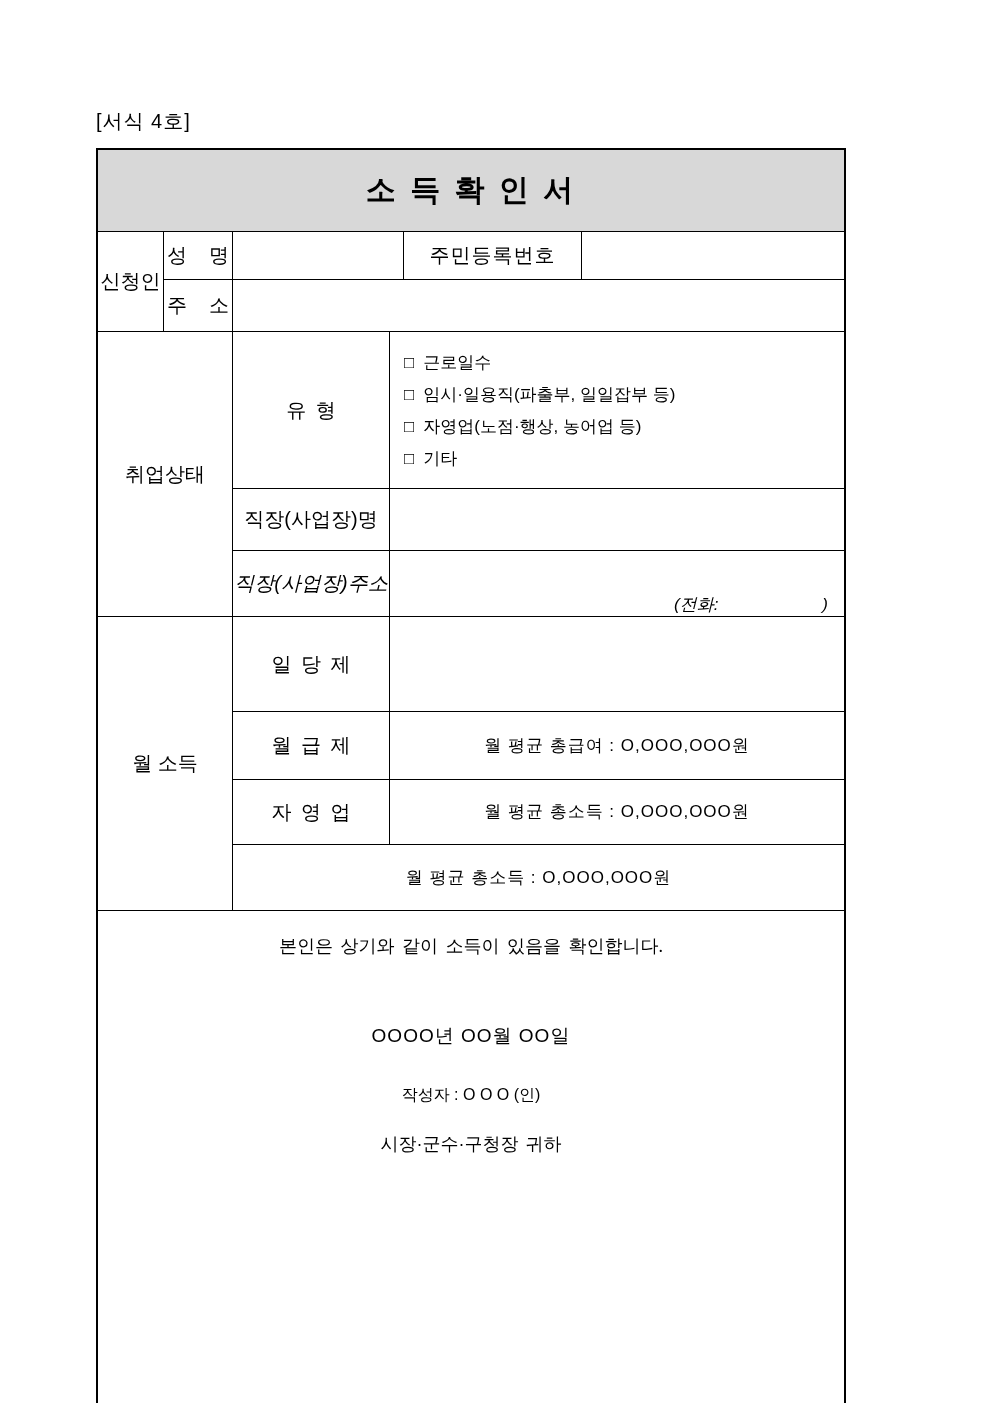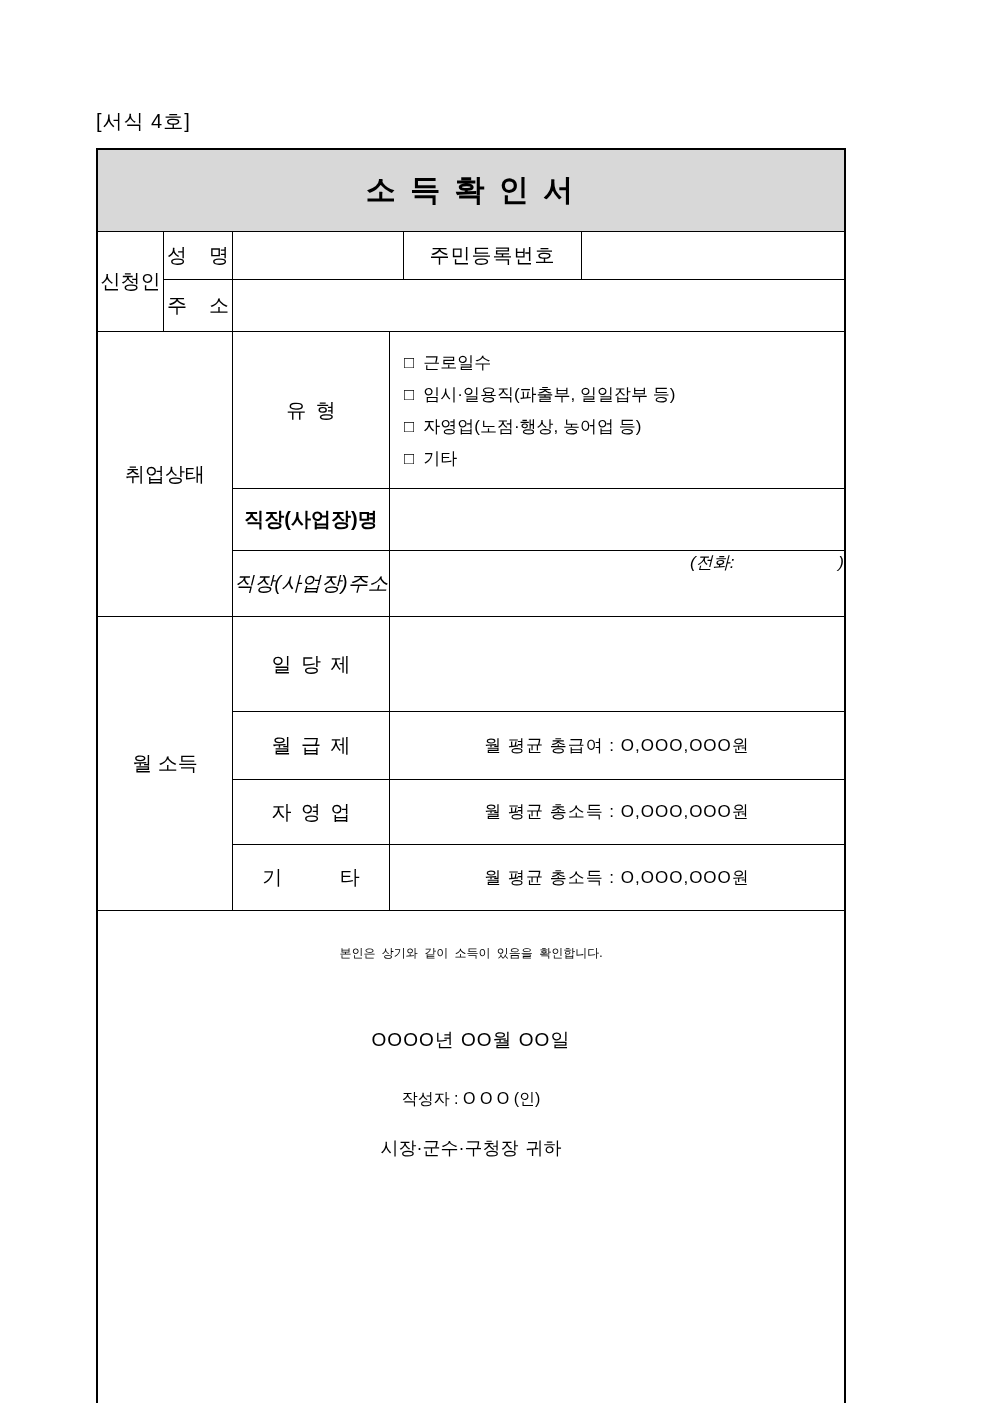--- a/index.html
+++ b/index.html
@@ -56,51 +56,51 @@
   
   .row-name { flex: 0 0 48px; }
   .row-addr { flex: 1 1 auto; }
   .w-label-s { width: 69px; }
   .w-name-value { width: 171px; }
   .w-rrn-label { width: 178px; letter-spacing: 1px; }
   .flex1 { flex: 1 1 auto; }
 
   
   .row-type   { flex: 0 0 157px; }
-  .row-wname  { flex: 0 0 62px; font-weight: bold; }
+  .row-wname  { flex: 0 0 62px; }
   .row-waddr  { flex: 1 1 auto; font-style: italic; }
   .w-sublabel { width: 157px; word-spacing: 4px; }
 
   .checkbox-cell {
     flex: 1 1 auto;
     display: flex; flex-direction: column; justify-content: center;
     padding-left: 14px;
   }
   .cb-line { display: flex; align-items: center; height: 32px; font-size: 17px; }
   .cb-box { margin-right: 9px; font-size: 17px; line-height: 17px; }
 
   .phone-cell {
     flex: 1 1 auto;
-    display: flex; align-items: flex-start; justify-content: flex-end;
-    font-size: 17px; white-space: pre;
+    display: flex; align-items: flex-end; justify-content: flex-end;
+    padding-right: 16px; font-size: 17px; white-space: pre;
   }
 
   
   .row-daily   { flex: 0 0 95px; }
   .row-monthly { flex: 0 0 68px; justify-content: flex-end; }
   .row-self    { flex: 0 0 65px; }
   .row-other   { flex: 1 1 auto; }
   .income-value {
     flex: 1 1 auto;
     display: flex; flex-direction: column; align-items: center; justify-content: center;
     font-size: 17px; letter-spacing: 1px; line-height: 24px; white-space: pre;
   }
 
   
-  .confirm-line  { margin-top: 34px; font-size: 12px; word-spacing: 3px; }
+  .confirm-line  { margin-top: 23px; font-size: 18px; word-spacing: 3px; font-family: Liberation Serif, serif; }
   .date-line     { margin-top: 65px; font-size: 19px; letter-spacing: 1px; }
   .signer-line   { margin-top: 36px; font-size: 16px; }
   .recipient-line{ margin-top: 26px; font-size: 18px; word-spacing: 2px; }
 </style>
 </head>
 <body>
 
 <div class="page">
 
   <div class="form-no">[서식 4호]</div>
@@ -174,21 +174,20 @@
             <span>월 평균 총급여 : O,OOO,OOO원</span>
           </div>
         </div>
         <div class="row row-self bb">
           <div class="cell br w-sublabel">자 영 업</div>
           <div class="income-value">
             <span>월 평균 총소득 : O,OOO,OOO원</span>
           </div>
         </div>
         <div class="row row-other">
-          <div class="cell br w-sublabel">기      타</div>
           <div class="income-value">
             <span>월 평균 총소득 : O,OOO,OOO원</span>
           </div>
         </div>
       </div>
     </div>
 
     <div class="sec sec-footer">
       <div class="confirm-line">본인은 상기와 같이 소득이 있음을 확인합니다.</div>
       <div class="date-line">OOOO년 OO월 OO일</div>

